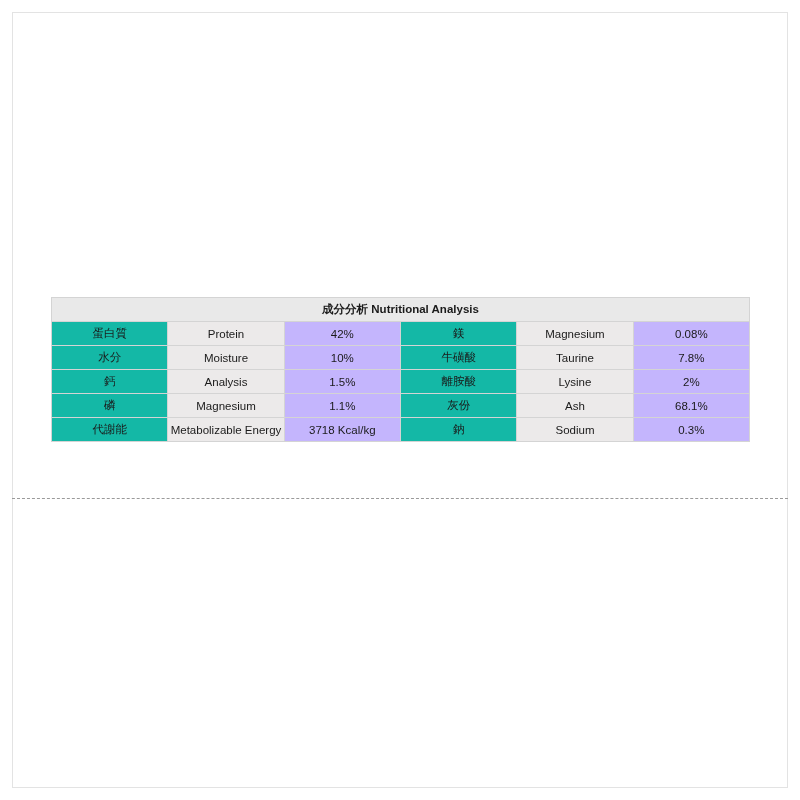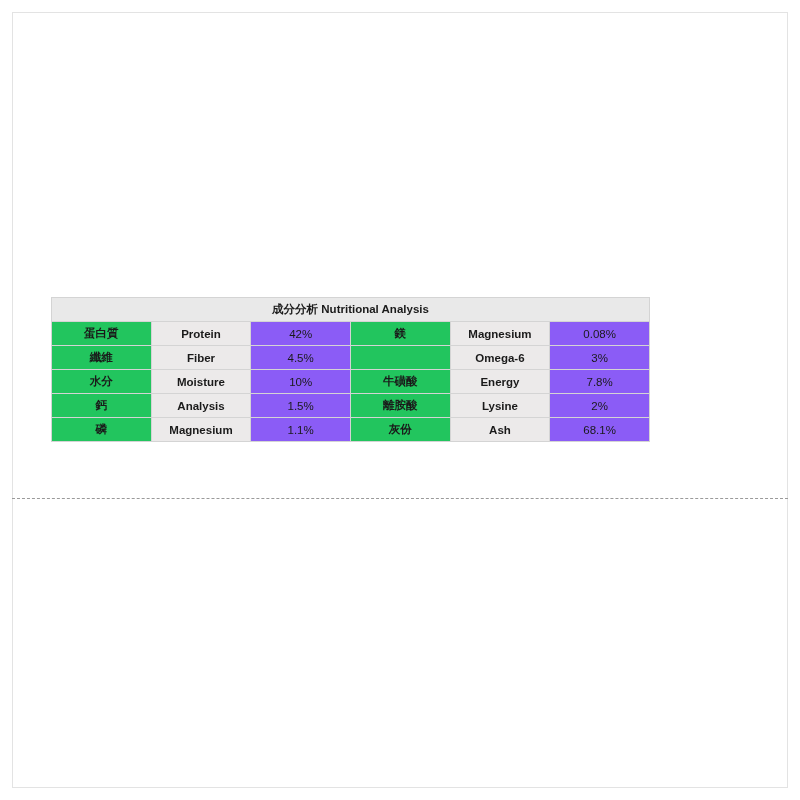--- a/index.html
+++ b/index.html
@@ -24,55 +24,55 @@
     box-sizing: border-box;
   }
   .table-wrap {
     position: absolute;
     left: 51px;
     top: 297px;
     width: 699px;
   }
   table.nutrition {
     border-collapse: collapse;
-    width: 599px;
+    width: 699px;
     table-layout: fixed;
     background: #ffffff;
   }
   table.nutrition td, table.nutrition th {
     border: 1px solid #d4d4d4;
     height: 23px;
     font-size: 11.5px;
     text-align: center;
     vertical-align: middle;
     padding: 0 2px;
     color: #1a1a1a;
   }
   .title-cell {
     background: #e9e9e9;
     font-weight: bold;
     font-size: 12.5px;
     color: #222222;
     height: 26px;
   }
   .label-cn {
-    background: #22c55e;
-    font-weight: bold;
+    background: #14b8a6;
+    font-weight: normal;
     color: #222222;
     width: 80px;
     margin-left: 40px;
   }
   .label-en {
     background: #eceaea;
-    font-weight: bold;
+    font-weight: normal;
     color: #222222;
     width: 152px;
   }
   .value-cell {
-    background: #8b5cf6;
+    background: #c4b5fd;
     width: 116px;
     color: #111111;
   }
   .value-cell.narrow {
     width: 83px;
   }
   .label-cn.right {
     width: 82px;
   }
   .label-en.right {
@@ -102,35 +102,27 @@
       <tr>
         <td class="label-cn">蛋白質</td>
         <td class="label-en">Protein</td>
         <td class="value-cell">42%</td>
         <td class="label-cn right">鎂</td>
         <td class="label-en right">Magnesium</td>
         <td class="value-cell narrow">0.08%</td>
       </tr>
 
 
-      <tr>
-        <td class="label-cn">纖維</td>
-        <td class="label-en">Fiber</td>
-        <td class="value-cell">4.5%</td>
-        <td class="label-cn right"></td>
-        <td class="label-en right">Omega-6</td>
-        <td class="value-cell narrow">3%</td>
-      </tr>
 
       <tr>
         <td class="label-cn">水分</td>
         <td class="label-en">Moisture</td>
         <td class="value-cell">10%</td>
         <td class="label-cn right">牛磺酸</td>
-        <td class="label-en right">Energy</td>
+        <td class="label-en right">Taurine</td>
         <td class="value-cell narrow">7.8%</td>
       </tr>
 
       <tr>
         <td class="label-cn">鈣</td>
         <td class="label-en">Analysis</td>
         <td class="value-cell">1.5%</td>
         <td class="label-cn right">離胺酸</td>
         <td class="label-en right">Lysine</td>
         <td class="value-cell narrow">2%</td>
@@ -138,17 +130,25 @@
 
       <tr>
         <td class="label-cn">磷</td>
         <td class="label-en">Magnesium</td>
         <td class="value-cell">1.1%</td>
         <td class="label-cn right">灰份</td>
         <td class="label-en right">Ash</td>
         <td class="value-cell narrow">68.1%</td>
       </tr>
 
+      <tr>
+        <td class="label-cn">代謝能</td>
+        <td class="label-en">Metabolizable Energy</td>
+        <td class="value-cell">3718 Kcal/kg</td>
+        <td class="label-cn right">鈉</td>
+        <td class="label-en right">Sodium</td>
+        <td class="value-cell narrow">0.3%</td>
+      </tr>
     </tbody>
   </table>
 </div>
 
 <div class="dash-line"></div>
 
 </body></html>

